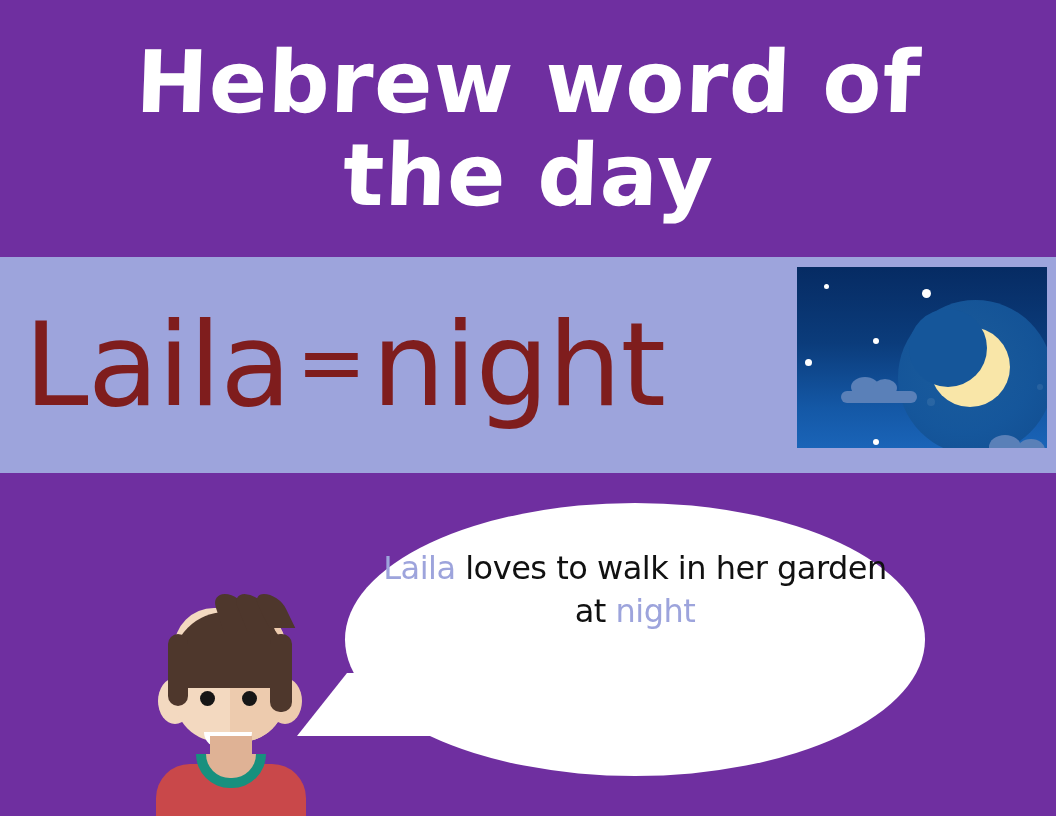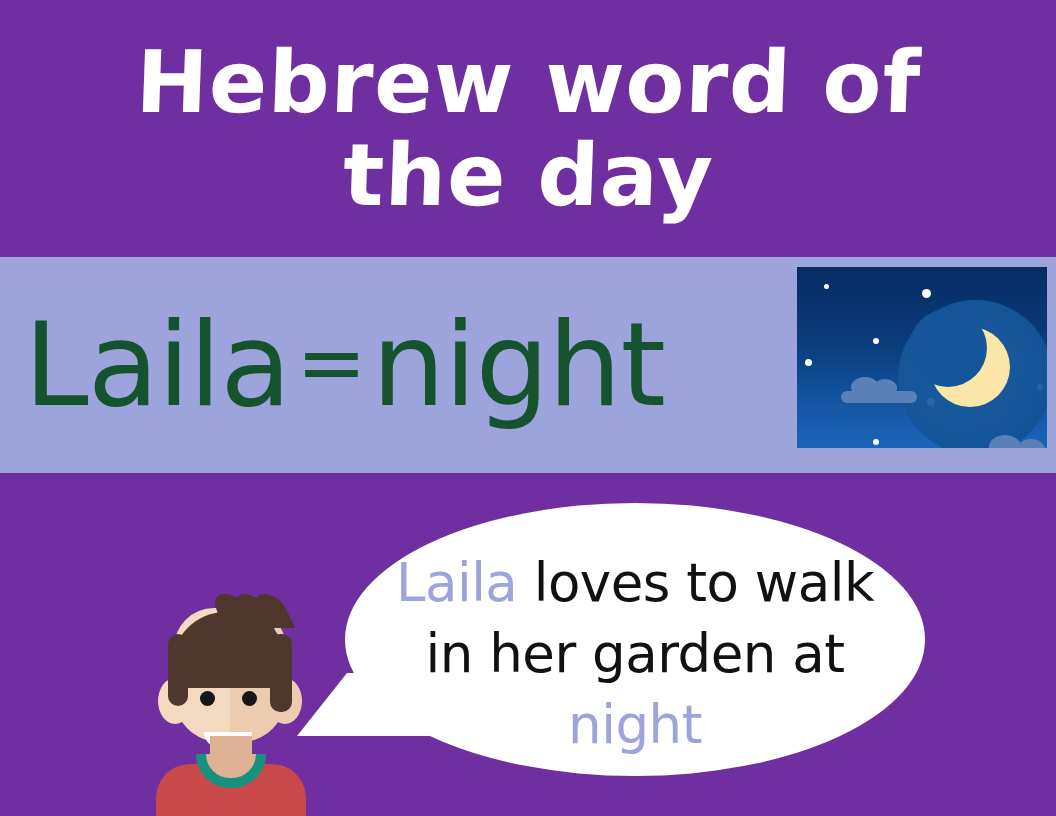--- a/index.html
+++ b/index.html
@@ -52,21 +52,21 @@
     top: 257px;
     width: 1056px;
     height: 216px;
     background: #9DA4DC;
   }
   .trans-text {
     position: absolute;
     left: 24px;
     top: 50%;
     transform: translateY(-50%);
-    color: #14532d;
+    color: #7f1d1d;
     font-family: "DejaVu Sans", sans-serif;
     font-weight: 400;
     font-size: 116px;
     line-height: 1;
     letter-spacing: -1px;
     white-space: nowrap;
   }
   .trans-text .eq {
     font-size: 84px;
     vertical-align: 14px;
@@ -162,21 +162,21 @@
     border-left: 50px solid transparent;
     border-right: 90px solid #FFFFFF;
   }
   .bubble-text {
     position: absolute;
     left: 34px;
     top: 44px;
     width: 512px;
     text-align: center;
     font-family: "DejaVu Sans", sans-serif;
-    font-size: 53px;
+    font-size: 32px;
     line-height: 1.34;
     color: #111111;
     letter-spacing: -0.5px;
   }
   .hl { color: #9DA4DC; }
 
   
   .character {
     position: absolute;
     left: 152px;

